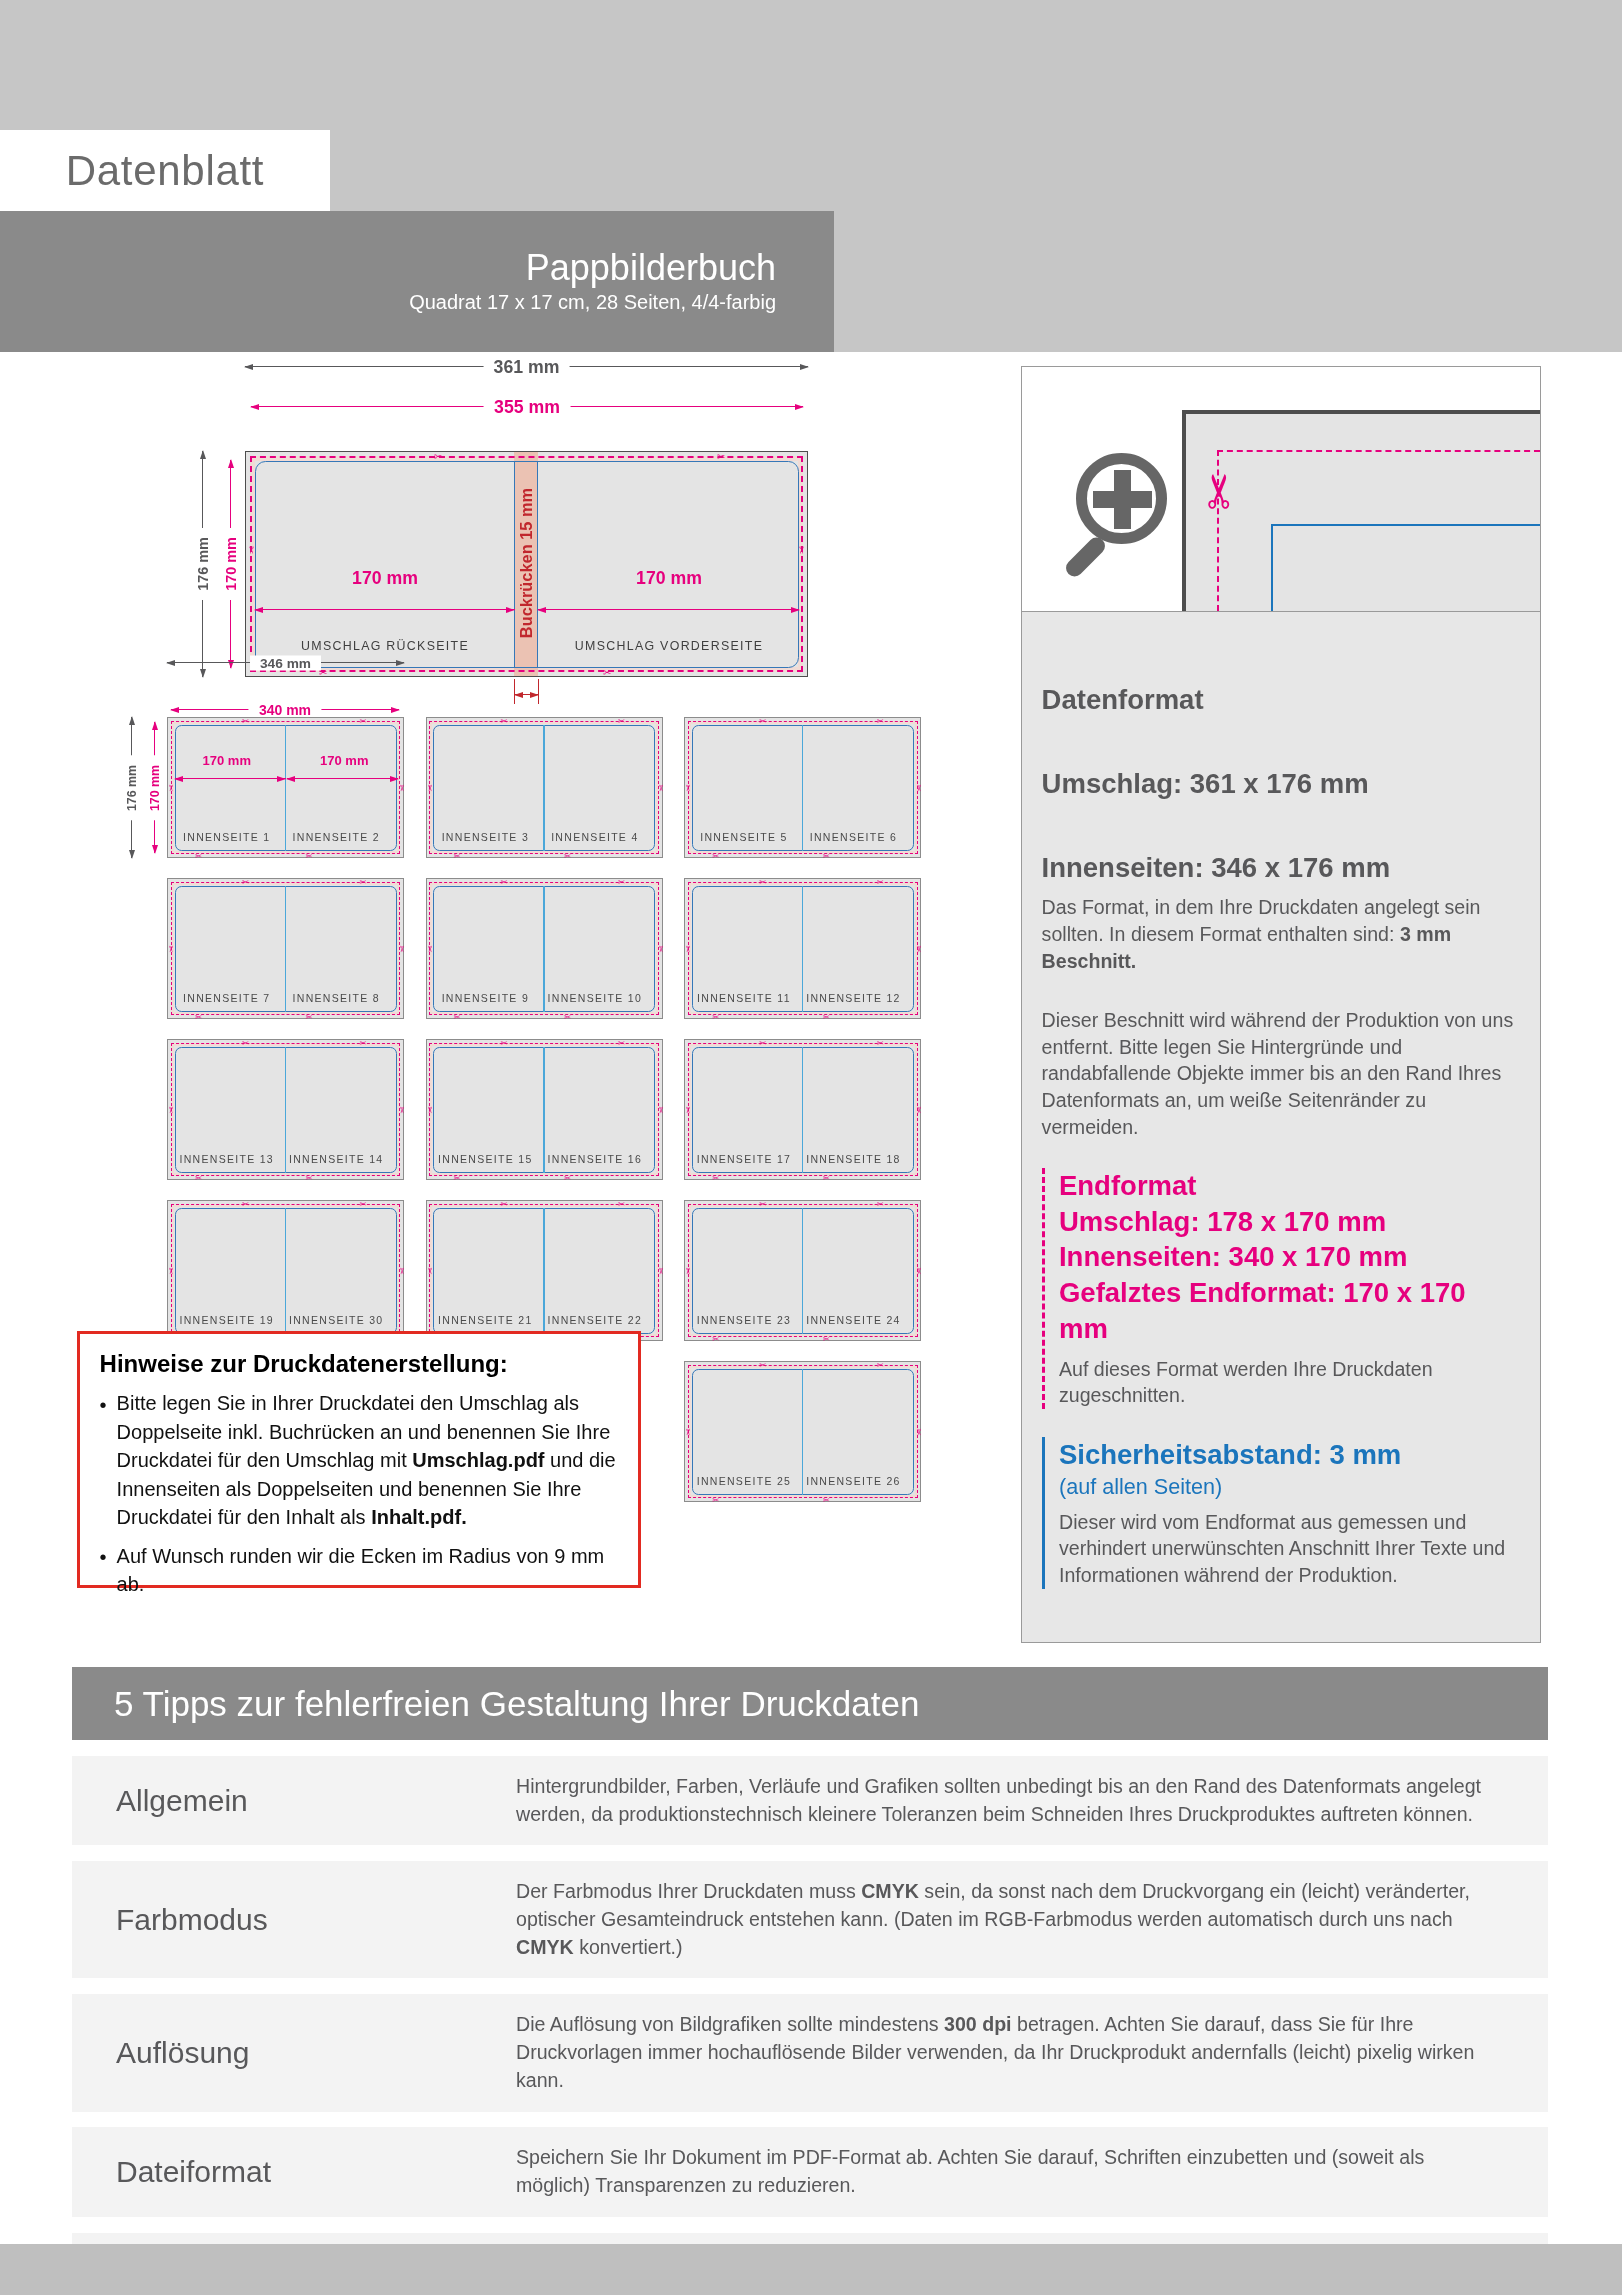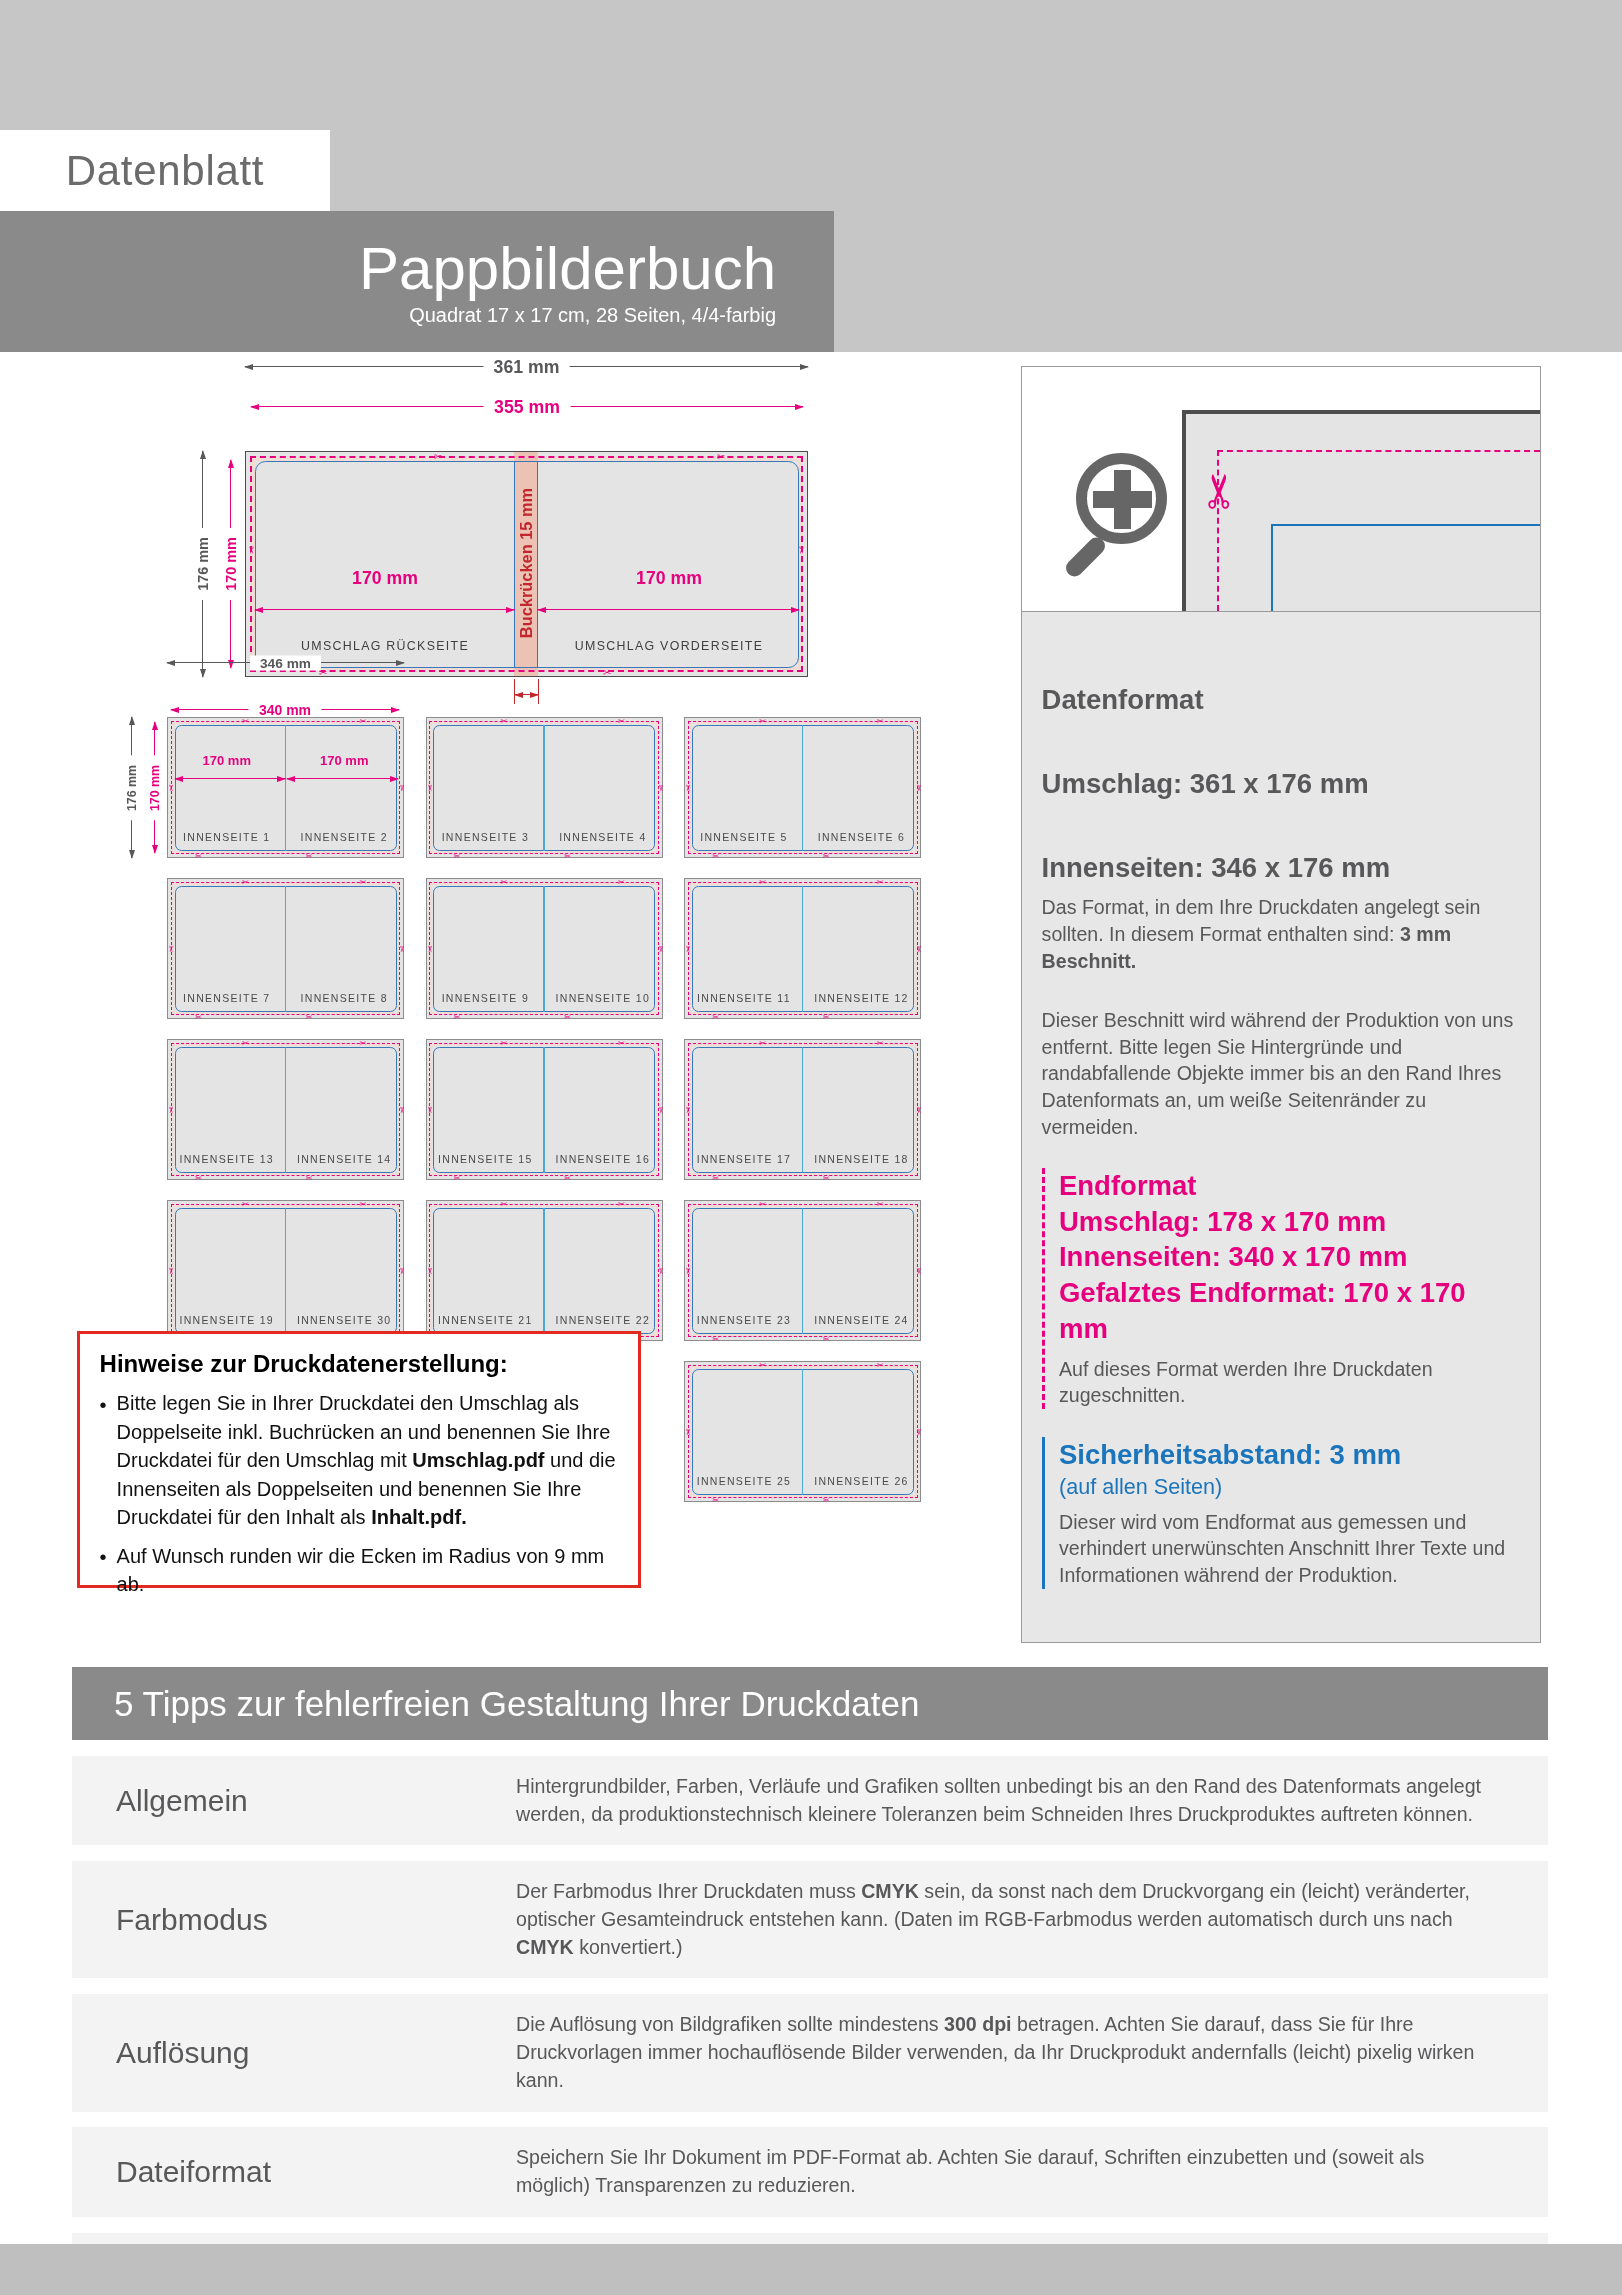--- a/index.html
+++ b/index.html
@@ -11,21 +11,21 @@
   .b{font-weight:700;}
 
   
   .top-band{left:0;top:0;width:1623px;height:352px;background:#c6c6c6;}
   .datenblatt-box{left:0;top:130px;width:330px;height:82px;background:#ffffff;
     display:flex;align-items:center;justify-content:center;}
   .datenblatt-box span{font-size:42px;color:#6b6b6b;letter-spacing:0.7px;}
   .banner{left:0;top:211px;width:834px;height:141px;background:#8a8a8a;color:#fff;
     display:flex;flex-direction:column;align-items:flex-end;justify-content:center;
     padding-right:58px;box-sizing:border-box;}
-  .banner .t1{font-size:60px;line-height:1.12;}
+  .banner .t1{font-size:36px;line-height:1.12;}
   .banner .t2{font-size:20px;line-height:1.3;}
 
   
   .dimh{position:absolute;height:1.3px;background:currentColor;}
   .dimh::before{content:"";position:absolute;left:-0.7px;top:50%;transform:translateY(-50%);
     border:3.9px solid transparent;border-left:0;border-right:9.8px solid currentColor;}
   .dimh::after{content:"";position:absolute;right:-0.7px;top:50%;transform:translateY(-50%);
     border:3.9px solid transparent;border-right:0;border-left:9.8px solid currentColor;}
   .dimv{position:absolute;width:1.3px;background:currentColor;}
   .dimv::before{content:"";position:absolute;top:-0.7px;left:50%;transform:translateX(-50%);
@@ -61,21 +61,21 @@
   
   .grid{left:167px;top:717px;display:grid;grid-template-columns:repeat(3,237px);
     column-gap:21.6px;grid-auto-rows:141px;row-gap:20px;}
   .spread{position:relative;background:#e4e4e4;border:0.7px solid #8c8c8c;box-sizing:border-box;}
   .sp-pink{position:absolute;inset:2.6px;border:3.9px solid #f1dbd5;}
   .sp-dash{position:absolute;inset:2.6px;border:1.3px dashed #e6007e;}
   .sp-trim{position:absolute;inset:6.5px;border:1.3px solid #3577b8;border-radius:6.5px;}
   .sp-fold{position:absolute;left:50%;top:6.5px;bottom:6.5px;width:1.3px;margin-left:-0.7px;background:#4ba7d9;}
   .sp-label{position:absolute;bottom:14.4px;width:50%;text-align:center;
     font-size:10.5px;letter-spacing:1.3px;color:#4a4a4a;}
-  .sp-left{left:0;} .sp-right{right:0;}
+  .sp-left{left:0;} .sp-right{right:8px;}
   .sp-dims{display:none;}
   .with-dims .sp-dims{display:block;}
   .last-spread{grid-column:3;}
   .sp-dim-lab{position:absolute;transform:translate(-50%,-50%);color:#e6007e;
     font-size:13px;font-weight:700;white-space:nowrap;}
   .mark{font-size:9.8px;}
   .mark-sm{font-size:8.5px;}
 
   
   .notes{left:77px;top:1331px;width:564px;height:257px;border:3.9px solid #e22a21;

